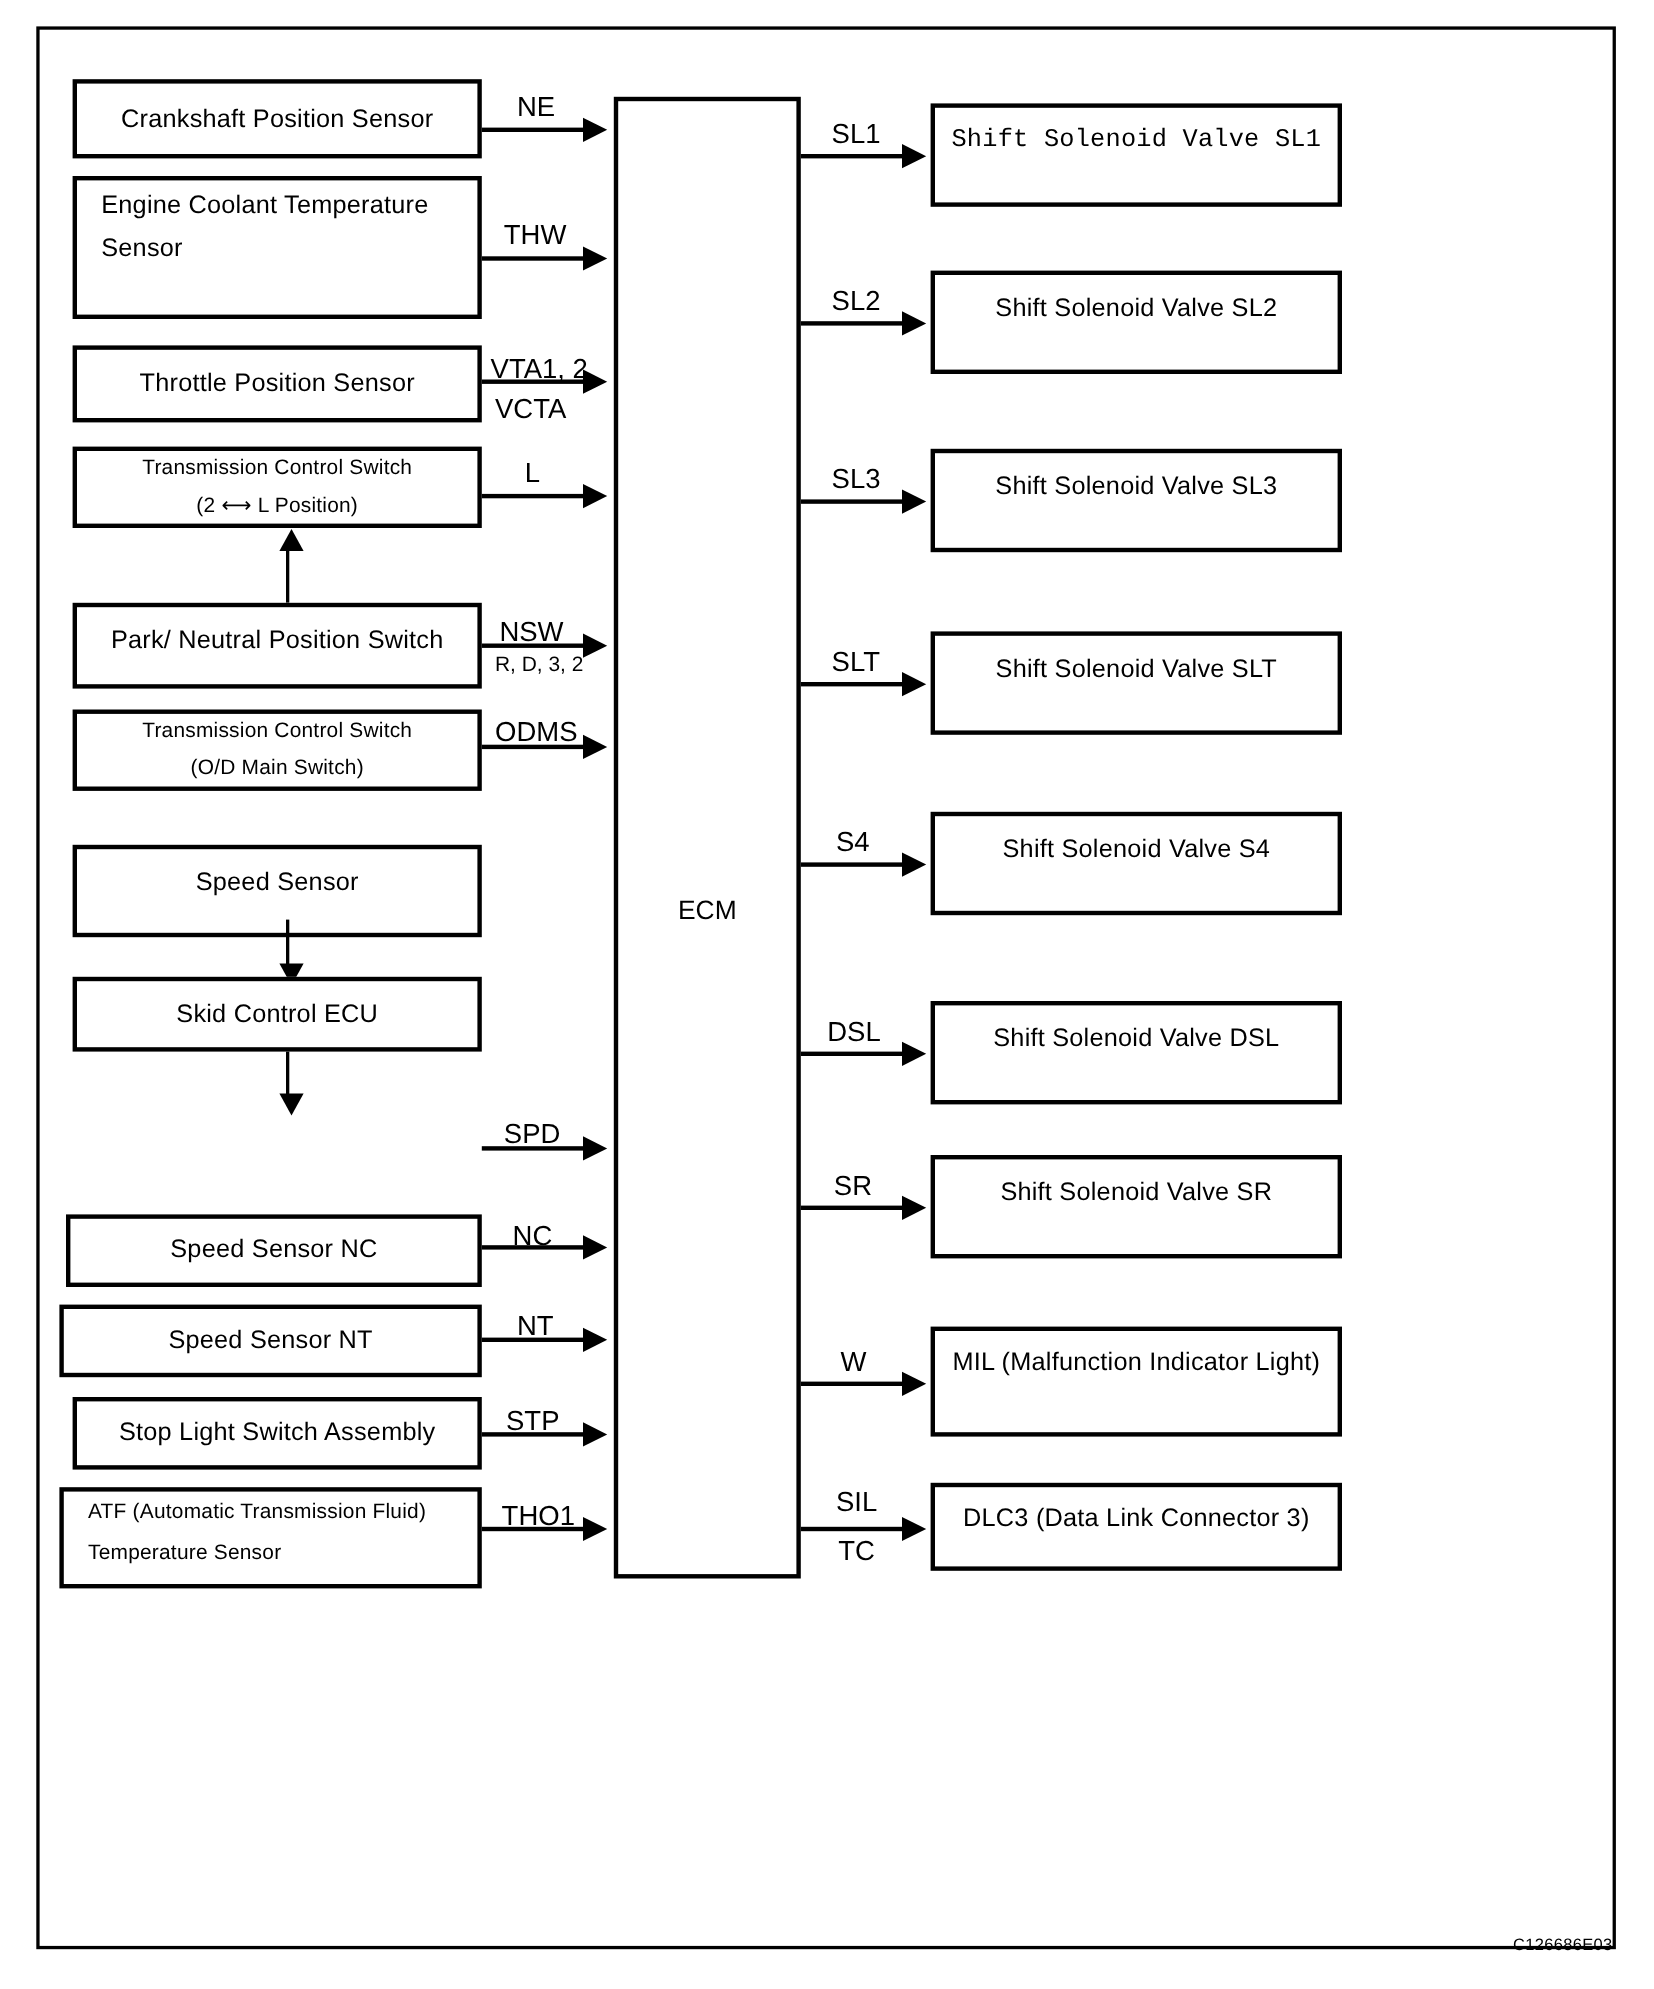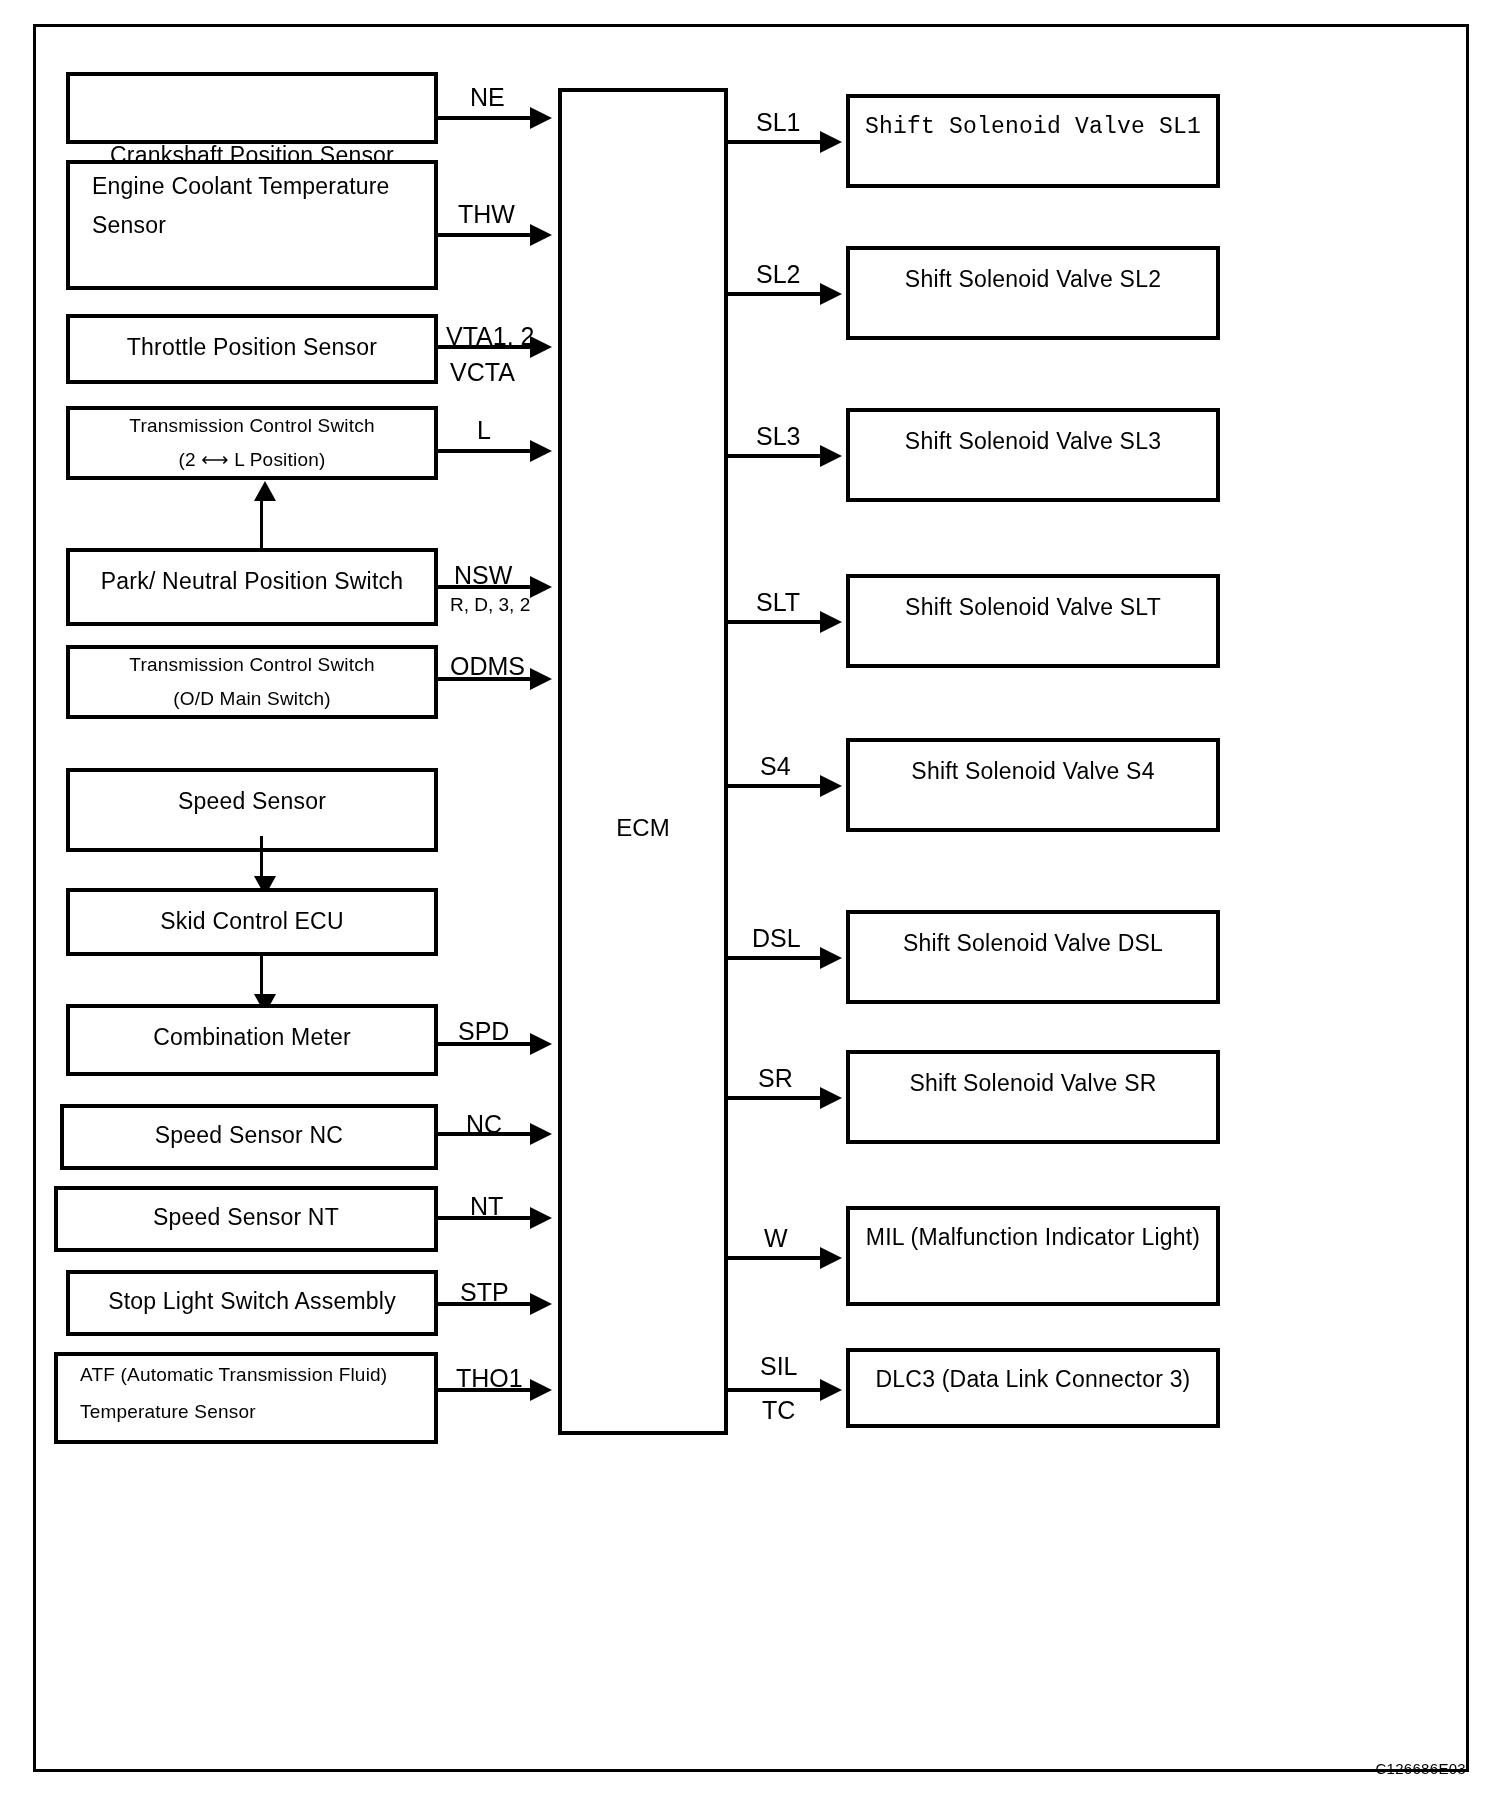--- a/index.html
+++ b/index.html
@@ -52,21 +52,21 @@
 <body>
 
 <div id="page">
   <div id="frame"></div>
 
   <div id="ecm">
     <div class="t">ECM</div>
   </div>
 
   <div class="box" style="left:66px;top:72px;width:372px;height:72px;">
-    <div class="t" style="top:18px;margin-top:48px;">Crankshaft Position Sensor</div>
+    <div class="t" style="top:18px;">Crankshaft Position Sensor</div>
   </div>
   <div class="hline" style="left:438px;top:116px;width:96px;"></div>
   <div class="arrow-r" style="left:530px;top:107px;"></div>
   <div class="sig" style="left:470px;top:83px;">NE</div>
 
   <div class="box" style="left:66px;top:160px;width:372px;height:130px;">
     <div class="t left" style="top:9px;">Engine Coolant Temperature</div>
     <div class="t left" style="top:48px;">Sensor</div>
   </div>
   <div class="hline" style="left:438px;top:233px;width:96px;"></div>
@@ -113,23 +113,20 @@
   </div>
   <div class="vline" style="left:260px;top:836px;width:3px;height:42px;"></div>
   <div class="arrow-d" style="left:254px;top:876px;"></div>
 
   <div class="box" style="left:66px;top:888px;width:372px;height:68px;">
     <div class="t" style="top:16px;">Skid Control ECU</div>
   </div>
   <div class="vline" style="left:260px;top:956px;width:3px;height:42px;"></div>
   <div class="arrow-d" style="left:254px;top:994px;"></div>
 
-  <div class="box" style="left:66px;top:1004px;width:372px;height:72px;">
-    <div class="t" style="top:16px;">Combination Meter</div>
-  </div>
   <div class="hline" style="left:438px;top:1042px;width:96px;"></div>
   <div class="arrow-r" style="left:530px;top:1033px;"></div>
   <div class="sig" style="left:458px;top:1017px;">SPD</div>
 
   <div class="box" style="left:60px;top:1104px;width:378px;height:66px;">
     <div class="t" style="top:14px;">Speed Sensor NC</div>
   </div>
   <div class="hline" style="left:438px;top:1132px;width:96px;"></div>
   <div class="arrow-r" style="left:530px;top:1123px;"></div>
   <div class="sig" style="left:466px;top:1110px;">NC</div>

